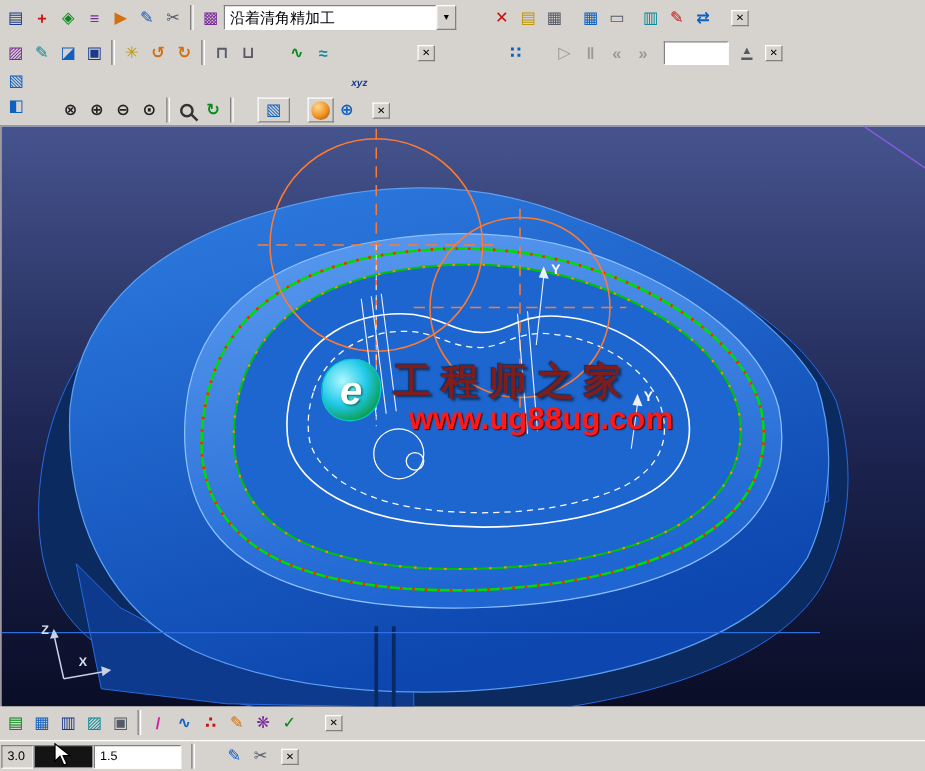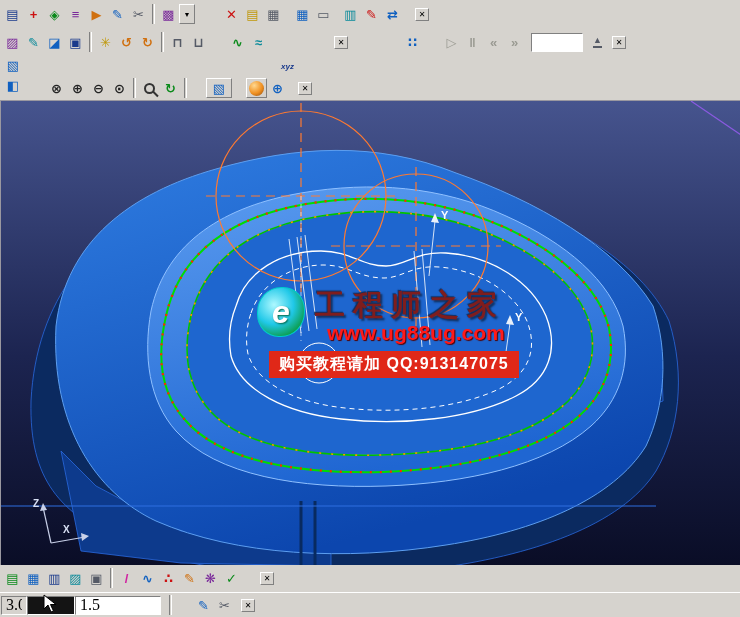--- a/index.html
+++ b/index.html
@@ -26,22 +26,22 @@
   .vsep { width:3px; height:20px; border-left:1px solid #808080; border-right:1px solid #fff; margin:0 3px; flex:0 0 auto; }
   .sunken { border:1px solid; border-color:#808080 #fff #fff #808080; }
   .combo {
     display:flex; align-items:center; height:20px; width:170px;
     background:#fff; padding:0 4px; font-size:12px; overflow:hidden; white-space:nowrap;
   }
   .combo-arrow {
     width:16px; height:20px; display:flex; align-items:center; justify-content:center;
     font-size:7px; background:#d6d3ce; border:1px solid; border-color:#fff #808080 #808080 #fff;
   }
-  .field { height:19px; font-size:16px; padding:0 4px; background:#fff; border:1px solid; border-color:#808080 #fff #fff #808080; font-family:Liberation Serif, serif; }
-  .w52 { width:52px; } .w26 { width:26px; } .w48 { width:48px; } .w70 { width:86px; }
+  .field { height:19px; font-size:10px; padding:0 4px; background:#fff; border:1px solid; border-color:#808080 #fff #fff #808080; font-family:Liberation Sans, sans-serif; }
+  .w52 { width:52px; } .w26 { width:26px; } .w48 { width:48px; } .w70 { width:70px; }
   .darkfield { background:#141414; color:#e0e0e0; }
   .grayfield { background:#d6d3ce; }
   
   .c-navy{color:#1a3a8c}.c-red{color:#cc1111}.c-green{color:#0a8a1a}.c-purple{color:#7a2a9a}
   .c-orange{color:#d07010}.c-blue{color:#1060c0}.c-teal{color:#0a8a9a}.c-gray{color:#555a66}
   .c-yellow{color:#c0980a}.c-magenta{color:#d020a0}.c-dark{color:#222}.c-dis{color:#9a9a92}
   .small-italic { font-size:8px; font-style:italic; }
   .ejct { border-bottom:2px solid #555a66; font-size:9px; line-height:8px; height:12px; }
   .mag { position:relative; width:11px; height:11px; border:2px solid #333; border-radius:50%; }
   .mag::after { content:""; position:absolute; width:7px; height:2px; background:#333;
@@ -60,21 +60,21 @@
     background:radial-gradient(circle at 35% 35%, #aef8ff, #20c8e8 45%, #0a9a40 80%);
     display:flex; align-items:center; justify-content:center;
     color:#fff; font-size:32px; font-style:italic; font-weight:bold;
     text-shadow:1px 1px 2px #064; border:1px solid #0cc;
   }
   .wm-brand {
     left:314px; top:184px; font-size:30px; font-weight:bold; color:#7f1d1d; letter-spacing:8px;
     text-shadow:2px 2px 2px #103060, -1px -1px 1px #103060;
   }
   .wm-url {
-    left:326px; top:220px; font-size:21px; font-weight:bold; color:#ff1a1a;
+    left:326px; top:220px; font-size:25px; font-weight:bold; color:#ff1a1a;
     text-shadow:1px 1px 1px #500;
   }
   .wm-banner {
     left:268px; top:250px; background:#e02818; color:#ffffff; font-size:16px; font-weight:bold;
     padding:3px 10px; letter-spacing:1px;
   }
   #cursor { position:absolute; left:42px; top:594px; z-index:20; }
   #statusrow { position:absolute; left:0; top:592px; width:740px; height:25px;
     background:#d6d3ce; border-top:1px solid #fff; display:flex; align-items:center; padding-left:1px; }
   #bar4 { top:567px; }
@@ -87,20 +87,23 @@
 <div class="bar" id="bar1" style="left:2px; top:3px;">
   <span class="tbtn c-navy">▤</span>
   <span class="tbtn c-red">+</span>
   <span class="tbtn c-green">◈</span>
   <span class="tbtn c-purple">≡</span>
   <span class="tbtn c-orange">▶</span>
   <span class="tbtn c-blue">✎</span>
   <span class="tbtn c-gray">✂</span>
   <span class="vsep"></span>
   <span class="tbtn c-purple">▩</span>
+  <div class="combo sunken">
+    <span>沿着清角精加工</span>
+  </div>
   <span class="combo-arrow">▼</span>
   <span class="tbtn c-red" style="margin-left:26px;">✕</span>
   <span class="tbtn c-yellow">▤</span>
   <span class="tbtn c-gray">▦</span>
   <span class="tbtn c-blue" style="margin-left:8px;">▦</span>
   <span class="tbtn c-gray">▭</span>
   <span class="tbtn c-teal" style="margin-left:6px;">▥</span>
   <span class="tbtn c-red">✎</span>
   <span class="tbtn c-blue">⇄</span>
   <span class="tclose" style="margin-left:12px;">✕</span>
@@ -272,21 +275,20 @@
     </g>
     <text x="32" y="406" class="svg-axis-label">Z</text>
     <text x="62" y="432" class="svg-axis-label">X</text>
   </svg>
 
   <div class="wm wm-logo">
       <span>e</span>
     </div>
   <div class="wm wm-brand">工程师之家</div>
   <div class="wm wm-url">www.ug88ug.com</div>
-  <div class="wm wm-banner">购买教程请加 QQ:913147075</div>
 </div>
 
 <div class="bar" id="bar4" style="left:2px;">
   <span class="tbtn c-green">▤</span>
   <span class="tbtn c-blue">▦</span>
   <span class="tbtn c-navy">▥</span>
   <span class="tbtn c-teal">▨</span>
   <span class="tbtn c-gray">▣</span>
   <span class="vsep"></span>
   <span class="tbtn c-magenta">/</span>

